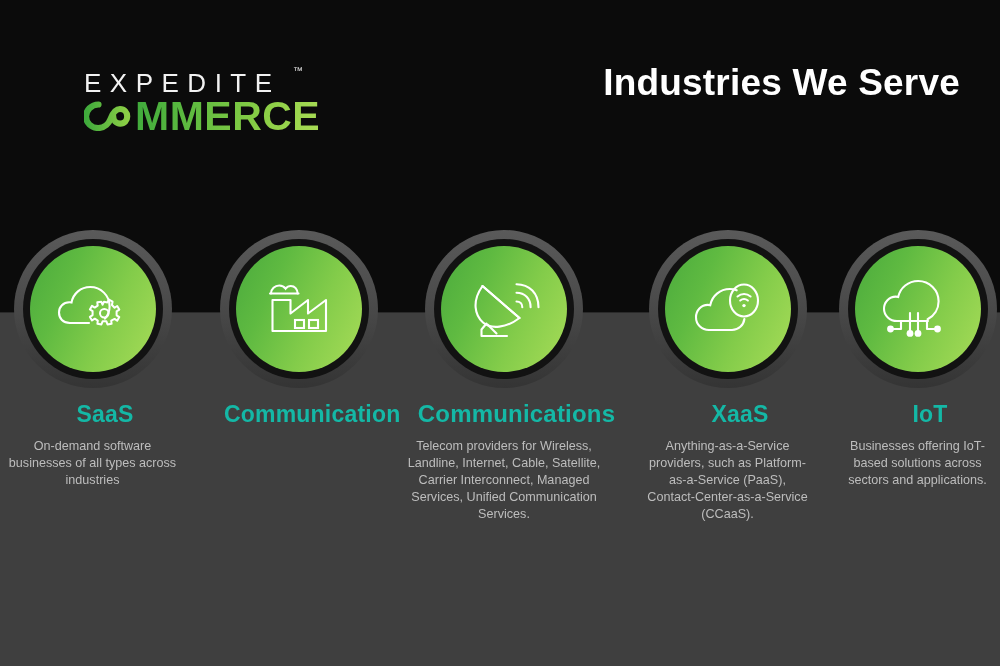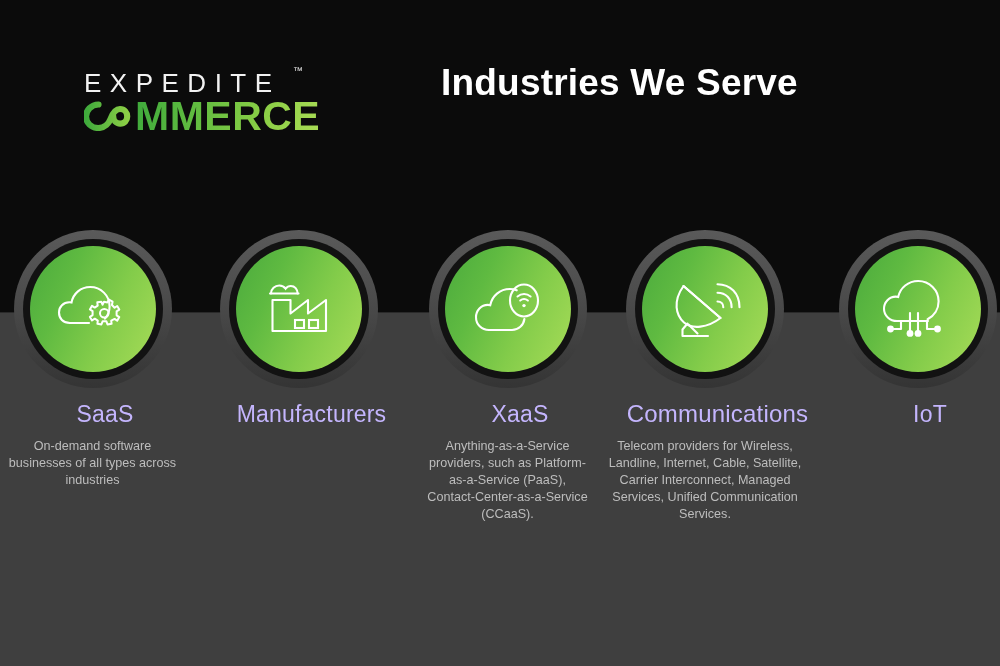--- a/index.html
+++ b/index.html
@@ -96,24 +96,24 @@
     background: linear-gradient(100deg, #3faa3c 0%, #63bd40 35%, #8ccf46 70%, #a9dc55 100%);
     -webkit-background-clip: text;
     background-clip: text;
     color: transparent;
     white-space: nowrap;
     font-family: "Liberation Sans", sans-serif;
   }
 
   .page-title {
     position: absolute;
-    left: 441px;
+    left: 460px;
     top: 62px;
     width: 500px;
-    text-align: left;
+    text-align: right;
     font-size: 37px;
     font-weight: bold;
     color: #ffffff;
     letter-spacing: 0.2px;
     white-space: nowrap;
   }
 
   
   .cards {
     position: absolute;
@@ -170,22 +170,22 @@
     align-items: center;
     justify-content: center;
   }
   .disc svg {
     display: block;
   }
 
   .card-title {
     margin-top: 21px;
     font-size: 23px;
-    font-weight: normal;
-    color: #c4b5fd;
+    font-weight: bold;
+    color: #14b8a6;
     letter-spacing: 0.2px;
     line-height: 26px;
     white-space: nowrap;
     margin-left: 25px;
   }
   .card.c3 .card-title { font-size: 24px; }
   .card-desc {
     margin-top: 11px;
     font-size: 12.6px;
     color: #bdbdbd;
@@ -255,60 +255,60 @@
         <div class="disc">
           <svg width="70" height="62" viewBox="0 0 70 62">
             <path d="M7 15.5 C7 10.8 11.0 7.5 15.2 7.5 C18.0 7.5 20.3 8.8 21.6 10.7 C22.8 9.1 24.6 8.0 26.8 8.0 C30.7 8.0 33.6 11.2 33.6 15.5" fill="none" stroke="#ffffff" stroke-width="2.1" stroke-linecap="round"></path>
             <path d="M6 15.5 L34.5 15.5" fill="none" stroke="#ffffff" stroke-width="2.1" stroke-linecap="round"></path>
             <path d="M8.5 22 L8.5 53 L62 53 L62 22 L44 35.5 L44 22 L26.5 35.5 L26.5 22 Z" fill="none" stroke="#ffffff" stroke-width="2.1" stroke-linejoin="round"></path>
             <rect x="31" y="42" width="9" height="8" fill="none" stroke="#ffffff" stroke-width="2.1"></rect>
             <rect x="45" y="42" width="9" height="8" fill="none" stroke="#ffffff" stroke-width="2.1"></rect>
           </svg>
         </div>
       </div>
-      <div class="card-title">Manufacturers</div>
-    </div>
-
-    <div class="card c2">
-      <div class="badge">
-        <div class="ring"></div>
-        <div class="ring-inner"></div>
-        <div class="disc">
-          <svg width="72" height="62" viewBox="0 0 72 62">
-            <path d="M17 52 C9.5 52 4 46.2 4 39.2 C4 32.4 9.2 26.9 15.8 26.9 C16.6 26.9 17.4 27.0 18.2 27.2 C20.0 17.8 28.0 11 37.8 11 C40.3 11 42.6 11.4 44.7 12.3" fill="none" stroke="#ffffff" stroke-width="2.1" stroke-linecap="round"></path>
-            <path d="M17 52 L40 52 C46.5 52 51.6 47.2 52.4 41.0" fill="none" stroke="#ffffff" stroke-width="2.1" stroke-linecap="round"></path>
-            <ellipse cx="52" cy="22.5" rx="14" ry="16" fill="none" stroke="#ffffff" stroke-width="2.1"></ellipse>
-            <path d="M45.5 18.5 C49.4 15.2 54.7 15.2 58.6 18.5" fill="none" stroke="#ffffff" stroke-width="2.0" stroke-linecap="round"></path>
-            <path d="M48.2 22.6 C50.5 20.7 53.6 20.7 55.9 22.6" fill="none" stroke="#ffffff" stroke-width="2.0" stroke-linecap="round"></path>
-            <circle cx="52" cy="27.6" r="1.7" fill="#ffffff"></circle>
-          </svg>
-        </div>
-      </div>
-      <div class="card-title">XaaS</div>
-      <div class="card-desc">Anything-as-a-Service providers, such as Platform-as-a-Service (PaaS), Contact-Center-as-a-Service (CCaaS).</div>
+      <div class="card-title">Communication</div>
     </div>
 
     <div class="card c3">
       <div class="badge">
         <div class="ring"></div>
         <div class="ring-inner"></div>
         <div class="disc">
           <svg width="72" height="64" viewBox="0 0 72 64">
             <path d="M14.5 9 C3.5 24.5 7.0 38.5 15.0 45.5 C23.0 52.5 38.5 51.0 51.5 41.0 Z" fill="none" stroke="#ffffff" stroke-width="2.1" stroke-linejoin="round"></path>
             <path d="M14.5 9 L51.5 41" fill="none" stroke="#ffffff" stroke-width="2.1" stroke-linecap="round"></path>
             <path d="M18.5 46.5 L13.5 52.5 L13.5 59 L39 59" fill="none" stroke="#ffffff" stroke-width="2.1" stroke-linecap="round" stroke-linejoin="round"></path>
             <path d="M19.5 47.5 L28.5 56.5" fill="none" stroke="#ffffff" stroke-width="2.1" stroke-linecap="round"></path>
             <path d="M48.5 24.5 C52.0 24.5 54.3 26.8 54.3 30.2" fill="none" stroke="#ffffff" stroke-width="2.1" stroke-linecap="round"></path>
             <path d="M48.5 15.8 C56.8 15.8 62.6 21.6 62.6 30.2" fill="none" stroke="#ffffff" stroke-width="2.1" stroke-linecap="round"></path>
             <path d="M48.5 7.2 C61.5 7.2 70.5 16.5 70.5 30.2" fill="none" stroke="#ffffff" stroke-width="2.1" stroke-linecap="round"></path>
           </svg>
         </div>
       </div>
       <div class="card-title">Communications</div>
       <div class="card-desc">Telecom providers for Wireless, Landline, Internet, Cable, Satellite, Carrier Interconnect, Managed Services, Unified Communication Services.</div>
+    </div>
+
+    <div class="card c2">
+      <div class="badge">
+        <div class="ring"></div>
+        <div class="ring-inner"></div>
+        <div class="disc">
+          <svg width="72" height="62" viewBox="0 0 72 62">
+            <path d="M17 52 C9.5 52 4 46.2 4 39.2 C4 32.4 9.2 26.9 15.8 26.9 C16.6 26.9 17.4 27.0 18.2 27.2 C20.0 17.8 28.0 11 37.8 11 C40.3 11 42.6 11.4 44.7 12.3" fill="none" stroke="#ffffff" stroke-width="2.1" stroke-linecap="round"></path>
+            <path d="M17 52 L40 52 C46.5 52 51.6 47.2 52.4 41.0" fill="none" stroke="#ffffff" stroke-width="2.1" stroke-linecap="round"></path>
+            <ellipse cx="52" cy="22.5" rx="14" ry="16" fill="none" stroke="#ffffff" stroke-width="2.1"></ellipse>
+            <path d="M45.5 18.5 C49.4 15.2 54.7 15.2 58.6 18.5" fill="none" stroke="#ffffff" stroke-width="2.0" stroke-linecap="round"></path>
+            <path d="M48.2 22.6 C50.5 20.7 53.6 20.7 55.9 22.6" fill="none" stroke="#ffffff" stroke-width="2.0" stroke-linecap="round"></path>
+            <circle cx="52" cy="27.6" r="1.7" fill="#ffffff"></circle>
+          </svg>
+        </div>
+      </div>
+      <div class="card-title">XaaS</div>
+      <div class="card-desc">Anything-as-a-Service providers, such as Platform-as-a-Service (PaaS), Contact-Center-as-a-Service (CCaaS).</div>
     </div>
 
     <div class="card c4">
       <div class="badge">
         <div class="ring"></div>
         <div class="ring-inner"></div>
         <div class="disc">
           <svg width="76" height="64" viewBox="0 0 76 64">
             <path d="M17 44 C9.8 44 4 38.5 4 31.7 C4 25.1 9.2 19.6 15.8 19.6 C16.6 19.6 17.4 19.7 18.2 19.9 C20.2 10.6 28.3 4 38.2 4 C49.5 4 58.6 13.0 58.6 24.2 C58.6 32.0 54.2 38.8 47.6 42.2" fill="none" stroke="#ffffff" stroke-width="2.1" stroke-linecap="round"></path>
             <path d="M17 44 L48 44" fill="none" stroke="#ffffff" stroke-width="2.1" stroke-linecap="round"></path>
@@ -317,16 +317,17 @@
             <path d="M30 36 L30 54" fill="none" stroke="#ffffff" stroke-width="2.1" stroke-linecap="round"></path>
             <path d="M38 36 L38 54" fill="none" stroke="#ffffff" stroke-width="2.1" stroke-linecap="round"></path>
             <circle cx="10.5" cy="52" r="3.4" fill="#ffffff"></circle>
             <circle cx="57.5" cy="52" r="3.4" fill="#ffffff"></circle>
             <circle cx="30" cy="56.4" r="3.4" fill="#ffffff"></circle>
             <circle cx="38" cy="56.4" r="3.4" fill="#ffffff"></circle>
           </svg>
         </div>
       </div>
       <div class="card-title">IoT</div>
+      <div class="card-desc">Businesses offering IoT-based solutions across sectors and applications.</div>
     </div>
 
   </div>
 </div>
 
 </body></html>

